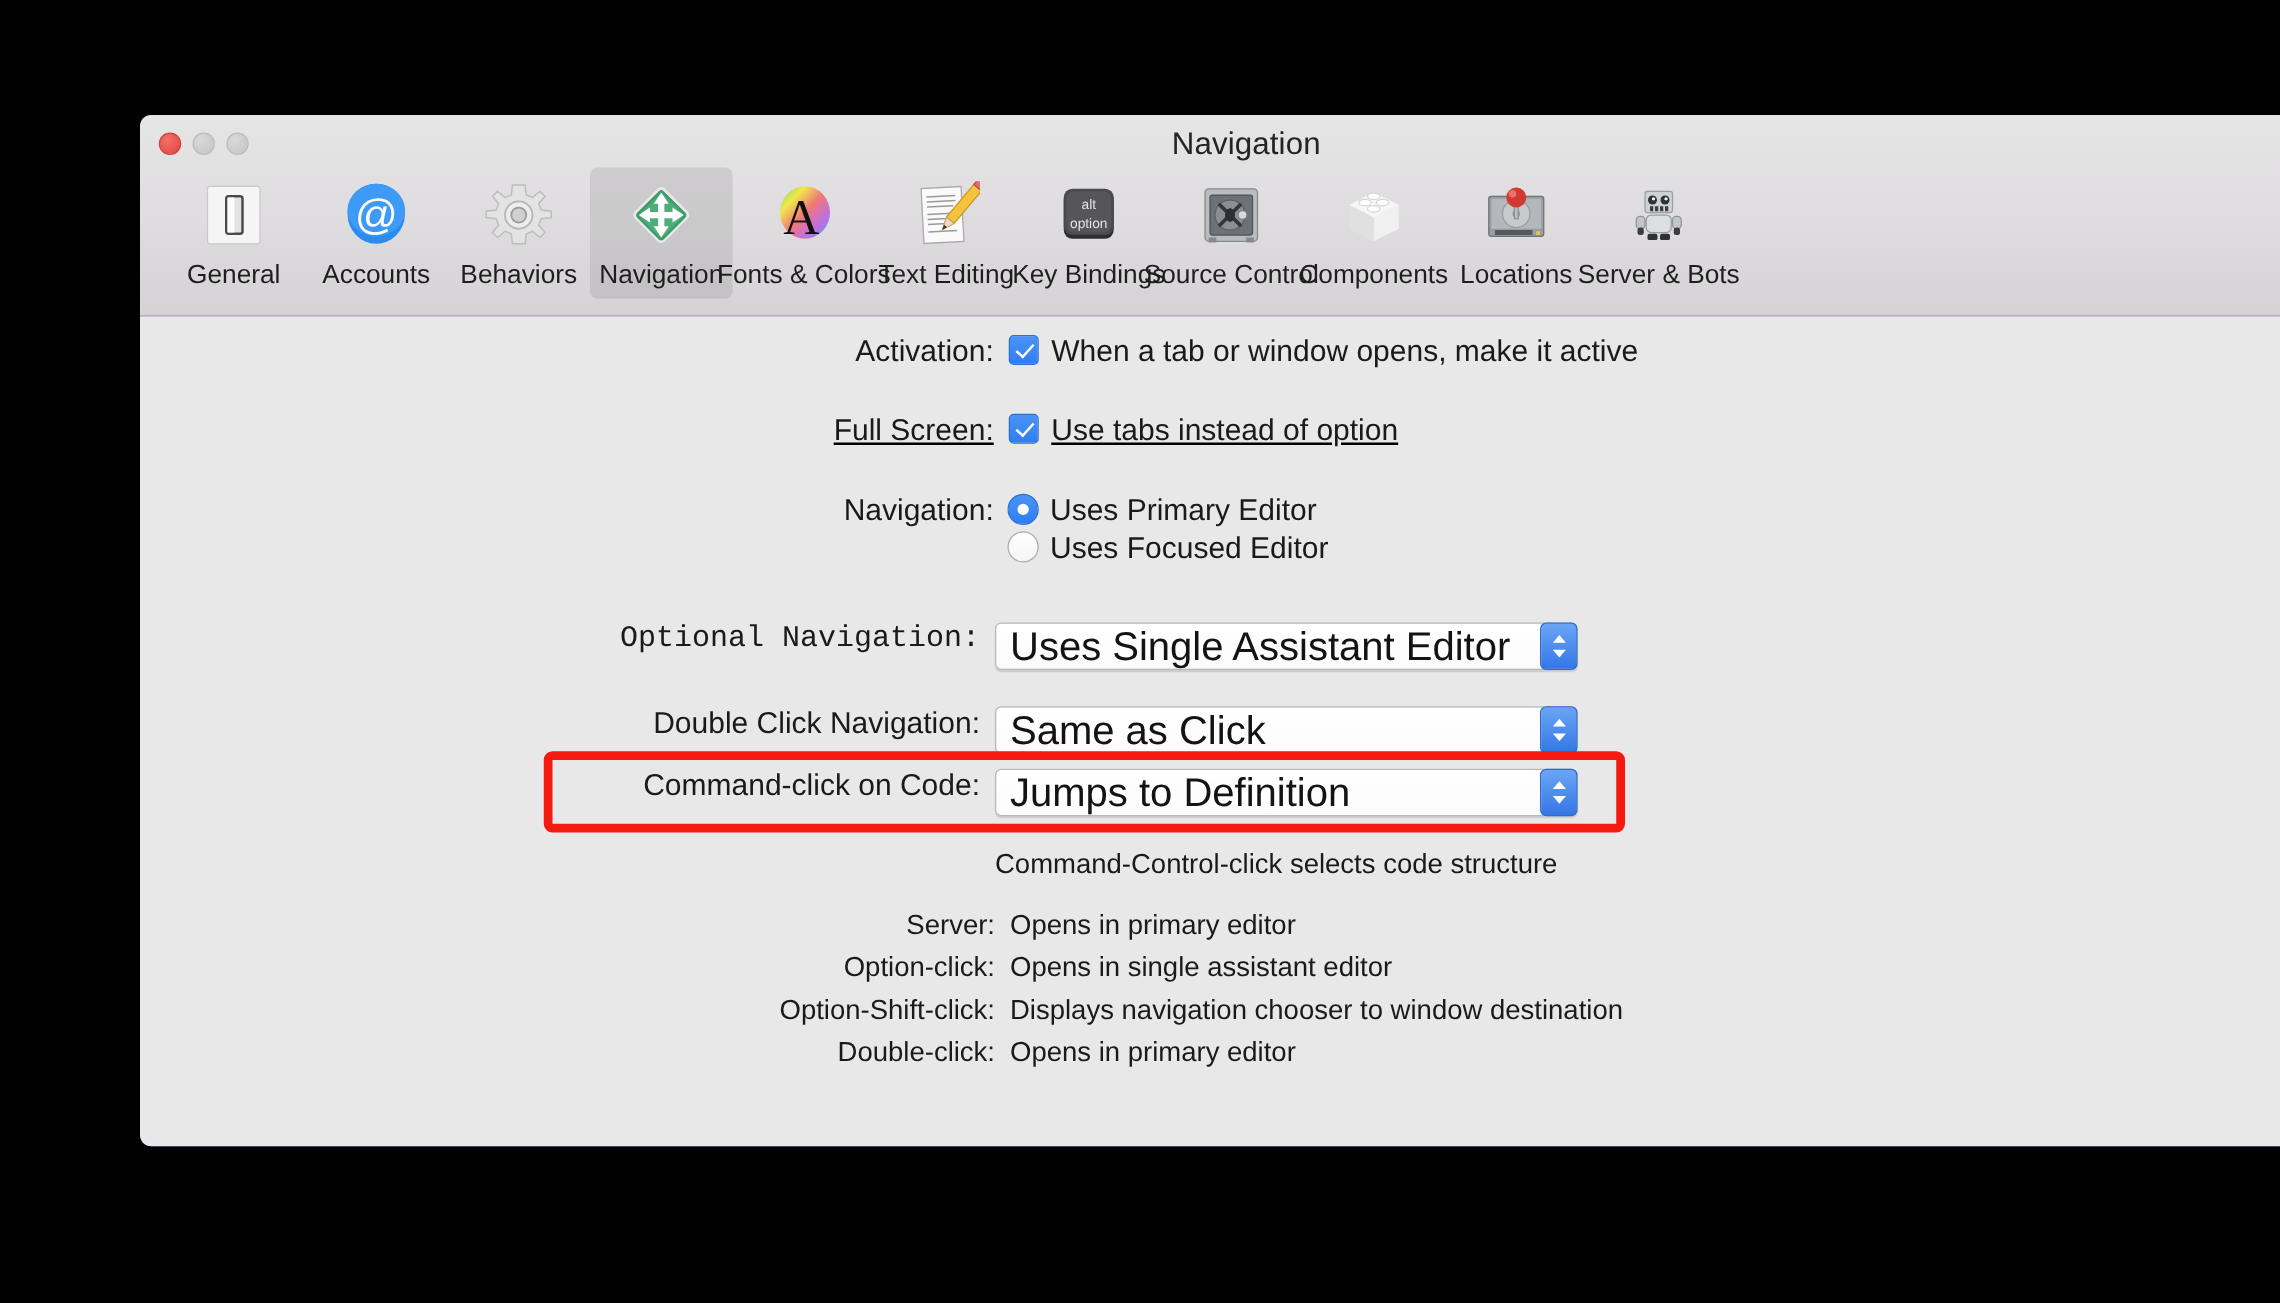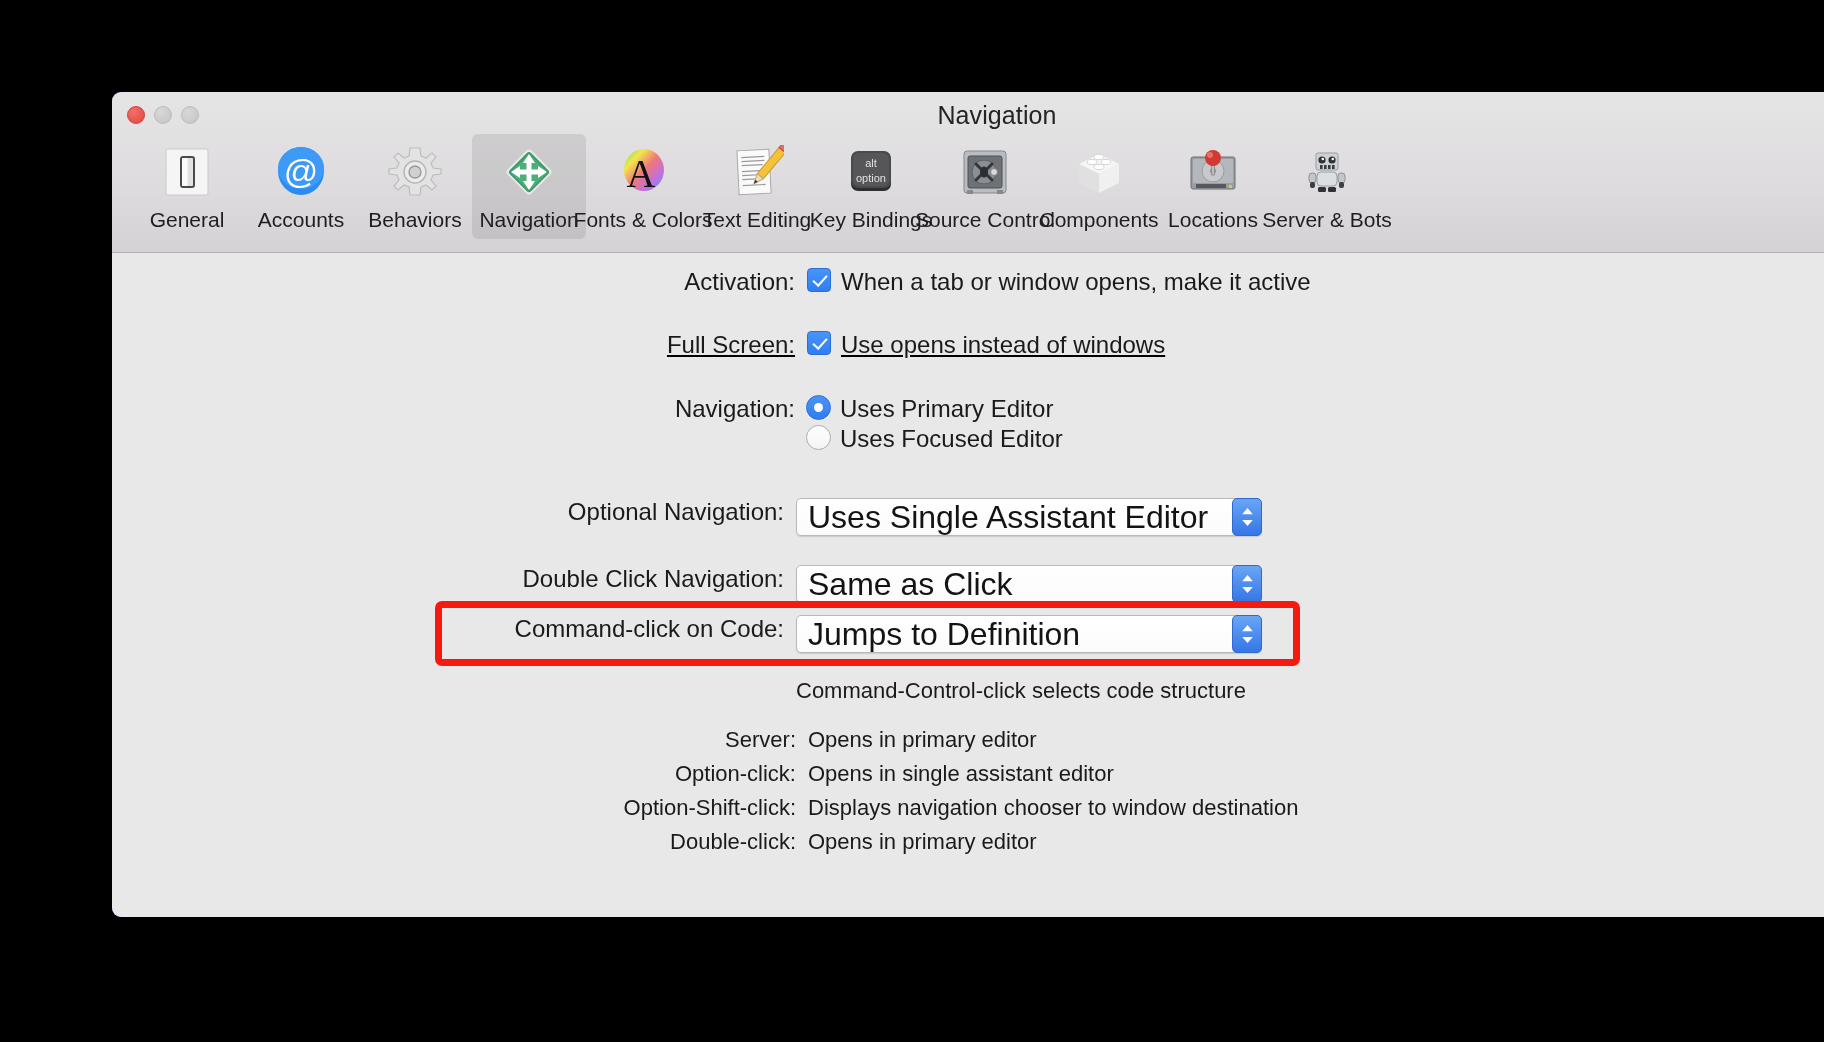--- a/index.html
+++ b/index.html
@@ -430,36 +430,36 @@
 
       <div class="row" style="left:0; top:15px; width:100%;">
         <div class="rlabel" style="width:683px;">Activation:</div>
         <div class="cbox" style="margin-left:12px;"></div>
         <div class="rvalue" style="margin-left:10px;">When a tab or window opens, make it active</div>
       </div>
 
       <div class="row" style="left:0; top:78px; width:100%;text-decoration:underline;">
         <div class="rlabel" style="width:683px;">Full Screen:</div>
         <div class="cbox" style="margin-left:12px;"></div>
-        <div class="rvalue" style="margin-left:10px;">Use opens instead of windows</div>
+        <div class="rvalue" style="margin-left:10px;">Use tabs instead of option</div>
       </div>
 
       <div class="row" style="left:0; top:142px; width:100%;">
         <div class="rlabel" style="width:683px;">Navigation:</div>
         <div class="radio on" style="margin-left:11px;"></div>
         <div class="rvalue" style="margin-left:9px;">Uses Primary Editor</div>
       </div>
       <div class="row" style="left:0; top:172px; width:100%;">
         <div style="width:683px;"></div>
         <div class="radio off" style="margin-left:11px;"></div>
         <div class="rvalue" style="margin-left:9px;">Uses Focused Editor</div>
       </div>
 
       <div class="row" style="left:0; top:245px; width:100%;">
-        <div class="rlabel" style="width:672px;">Optional Navigation:</div>
+        <div class="rlabel" style="width:672px;font-family:Liberation Mono, monospace;">Optional Navigation:</div>
         <div class="popup" style="margin-left:12px; width:466px;">
           <span class="ptext">Uses Single Assistant Editor</span>
           <span class="stepper">
             <svg class="chev" viewBox="0 0 12 8">
                 <polygon points="6,0 12,7 0,7" fill="#ffffff"></polygon>
               </svg>
             <svg class="chev" viewBox="0 0 12 8">
                 <polygon points="6,8 0,1 12,1" fill="#ffffff"></polygon>
               </svg>
           </span>

